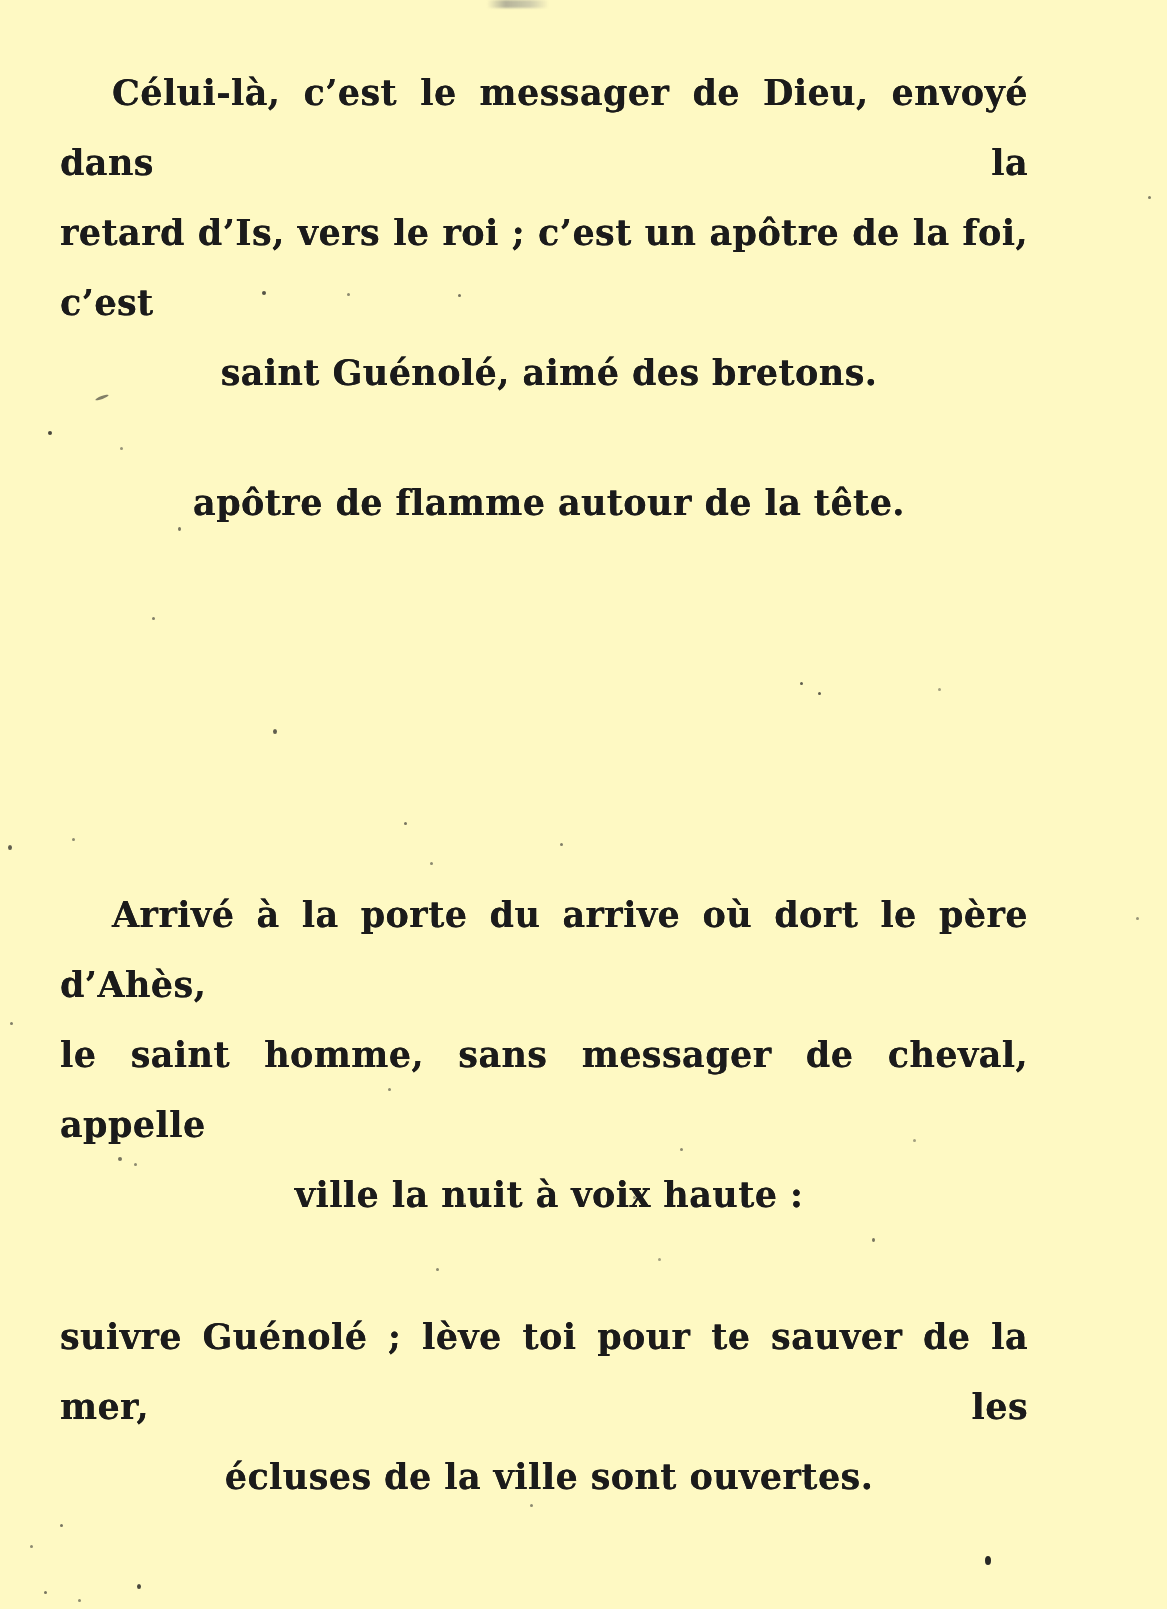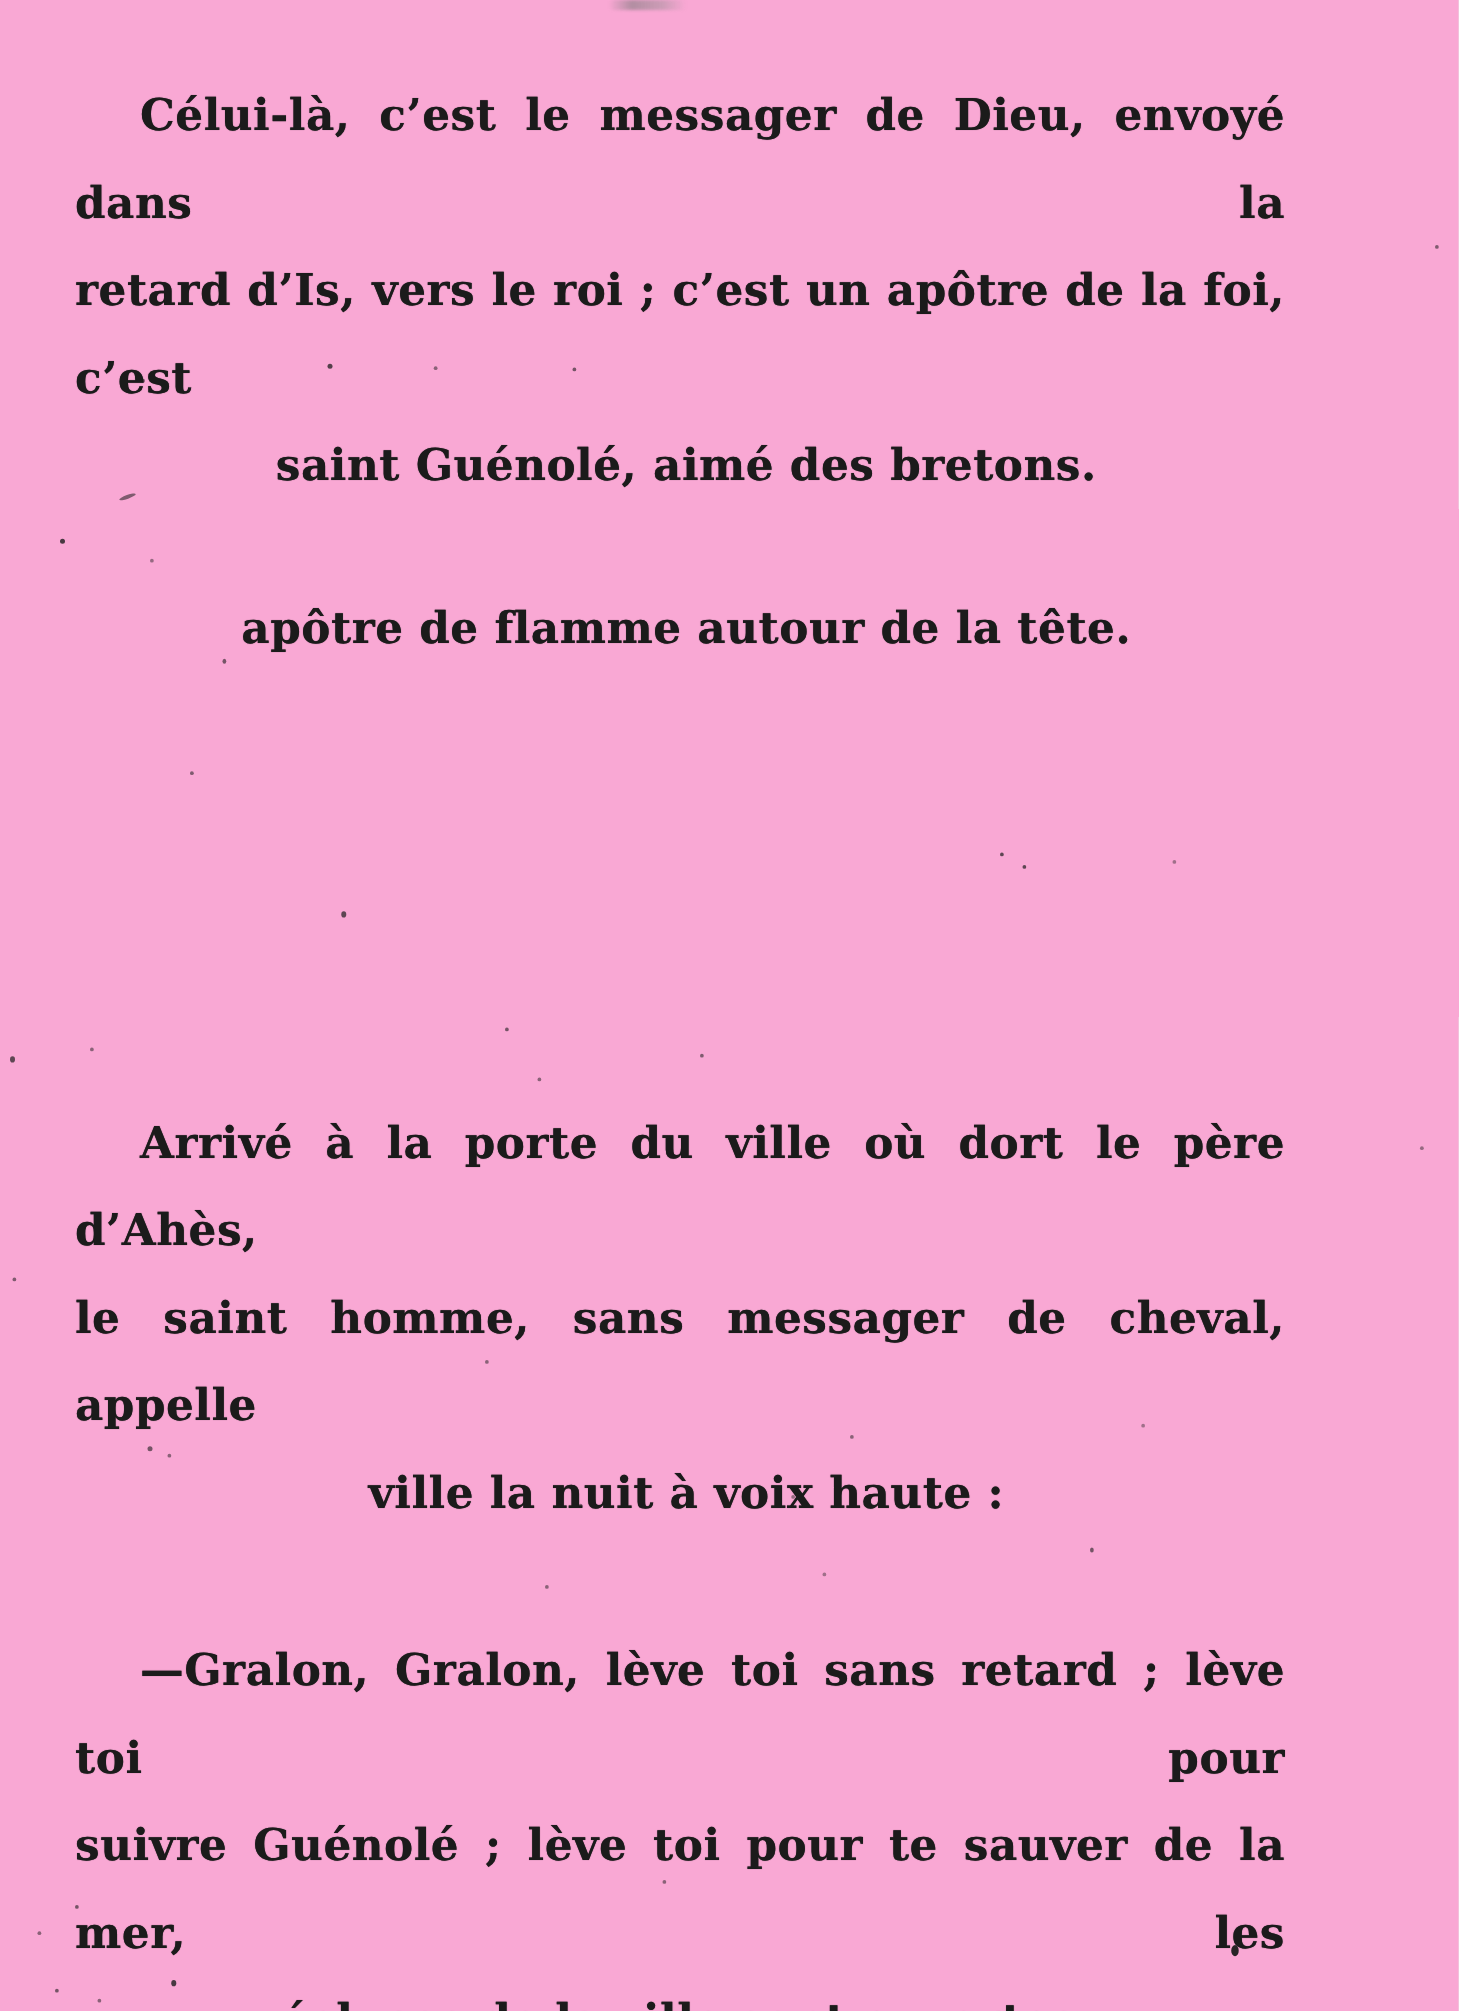--- a/index.html
+++ b/index.html
@@ -4,21 +4,21 @@
 <style>
   html, body {
     margin: 0;
     padding: 0;
     background: #e8e8e8;
   }
   .page {
     position: relative;
     width: 1167px;
     height: 1609px;
-    background: #f9a8d4;
+    background: #fef9c3;
     overflow: hidden;
     font-family: "DejaVu Serif", "Liberation Serif", serif;
   }
   .paragraph {
     position: absolute;
     left: 60px;
     width: 968px;
     color: #1b1b1b;
     font-size: 35px;
     font-weight: 700;
@@ -65,27 +65,26 @@
     <span class="line jfull indent">Célui-là, c’est le messager de Dieu, envoyé dans la</span>
     <span class="line jfull">retard d’Is, vers le roi ; c’est un apôtre de la foi, c’est</span>
     <span class="line jlast">saint Guénolé, aimé des bretons.</span>
   </div>
 
   <div class="paragraph p2">
     <span class="line jlast">apôtre de flamme autour de la tête.</span>
   </div>
 
   <div class="paragraph p3">
-    <span class="line jfull indent">Arrivé à la porte du ville où dort le père d’Ahès,</span>
+    <span class="line jfull indent">Arrivé à la porte du arrive où dort le père d’Ahès,</span>
     <span class="line jfull">le saint homme, sans messager de cheval, appelle</span>
     <span class="line jlast">ville la nuit à voix haute :</span>
   </div>
 
   <div class="paragraph p4">
-    <span class="line jfull indent">—Gralon, Gralon, lève toi sans retard ; lève toi pour</span>
     <span class="line jfull">suivre Guénolé ; lève toi pour te sauver de la mer, les</span>
     <span class="line jlast">écluses de la ville sont ouvertes.</span>
   </div>
 
   <div id="speck-layer">
       <div class="speck" style="left: 76px; top: 149px; width: 4px; height: 6px; opacity: 0.85;"></div>
       <div class="speck" style="left: 1148px; top: 196px; width: 3px; height: 3px; opacity: 0.55;"></div>
       <div class="speck" style="left: 262px; top: 291px; width: 4px; height: 4px; opacity: 0.75;"></div>
       <div class="speck" style="left: 347px; top: 293px; width: 3px; height: 3px; opacity: 0.5;"></div>
       <div class="speck" style="left: 458px; top: 294px; width: 3px; height: 3px; opacity: 0.6;"></div>

